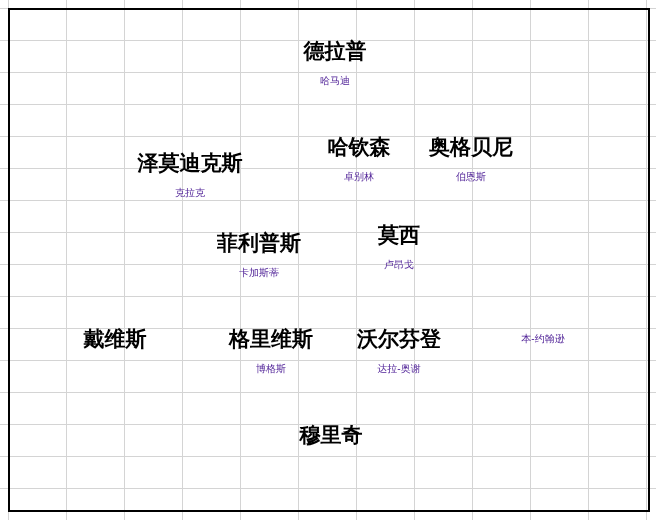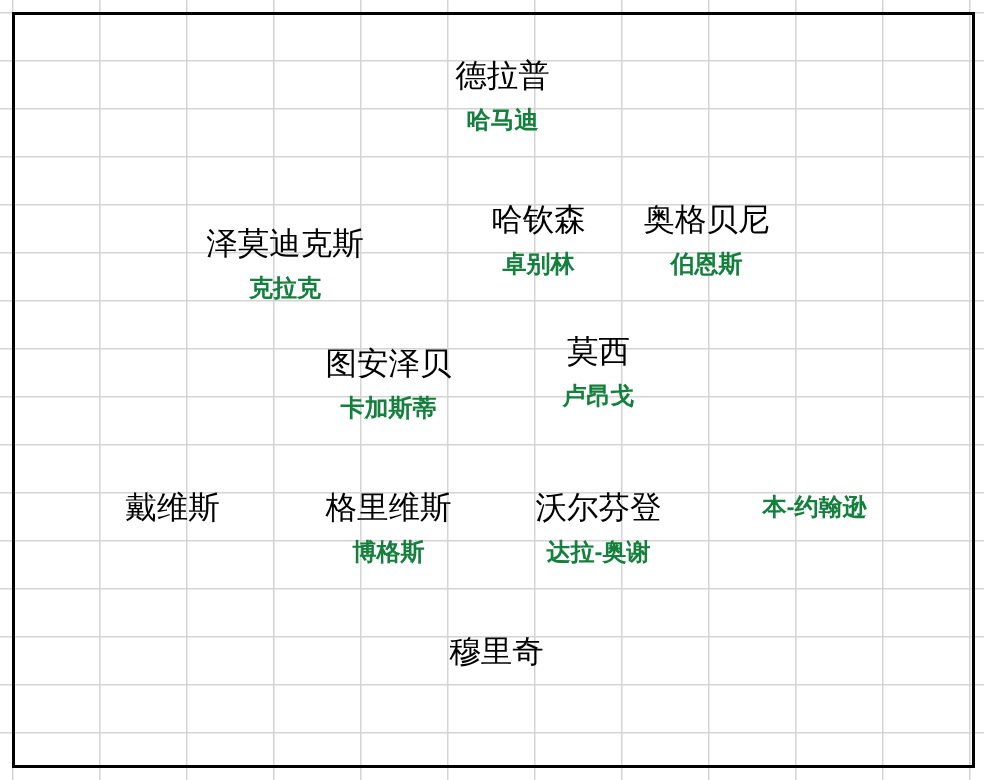--- a/index.html
+++ b/index.html
@@ -59,29 +59,29 @@
 
   
   .player {
     position: absolute;
     text-align: center;
     white-space: nowrap;
     transform: translateX(-50%);
   }
   .player .surname {
     font-size: 21px;
-    font-weight: normal;
+    font-weight: bold;
     color: #000000;
     line-height: 30px;
     letter-spacing: 0px;
   }
   .player .firstname {
-    font-size: 16px;
-    font-weight: bold;
-    color: #15803d;
+    font-size: 10px;
+    font-weight: normal;
+    color: #4c1d95;
     line-height: 30px;
   }
 </style>
 </head>
 <body>
 
 <div id="sheet">
 
   <div class="grid-layer" id="grid-layer">
       <div class="gridline-v" style="left:8px"></div>
@@ -127,31 +127,31 @@
       </div>
       <div class="player" style="left:327px; top:132px;margin-left:32px;">
         <div class="surname">哈钦森</div>
         <div class="firstname">卓别林</div>
       </div>
       <div class="player" style="left:471px; top:132px;">
         <div class="surname">奥格贝尼</div>
         <div class="firstname">伯恩斯</div>
       </div>
       <div class="player" style="left:259px; top:228px;">
-        <div class="surname">图安泽贝</div>
+        <div class="surname">菲利普斯</div>
         <div class="firstname">卡加斯蒂</div>
       </div>
       <div class="player" style="left:399px; top:220px;">
         <div class="surname">莫西</div>
         <div class="firstname">卢昂戈</div>
       </div>
       <div class="player" style="left:115px; top:324px;">
         <div class="surname">戴维斯</div>
       </div>
-      <div class="player" style="left:259px; top:324px;">
+      <div class="player" style="left:271px; top:324px;">
         <div class="surname">格里维斯</div>
         <div class="firstname">博格斯</div>
       </div>
       <div class="player" style="left:399px; top:324px;">
         <div class="surname">沃尔芬登</div>
         <div class="firstname">达拉-奥谢</div>
       </div>
       <div class="player" style="left:543px; top:324px;">
         <div class="firstname">本-约翰逊</div>
       </div>

